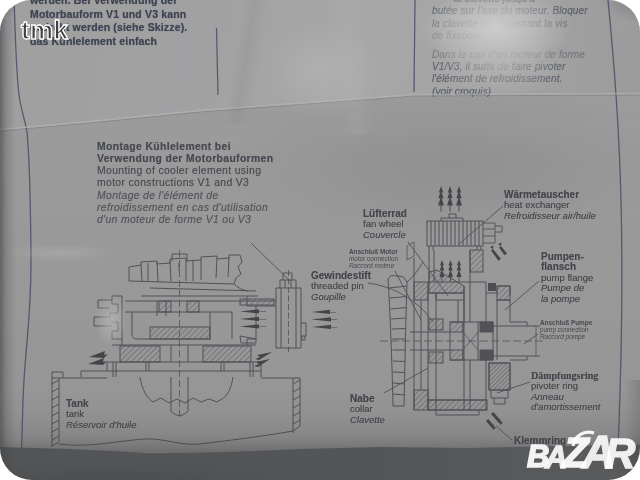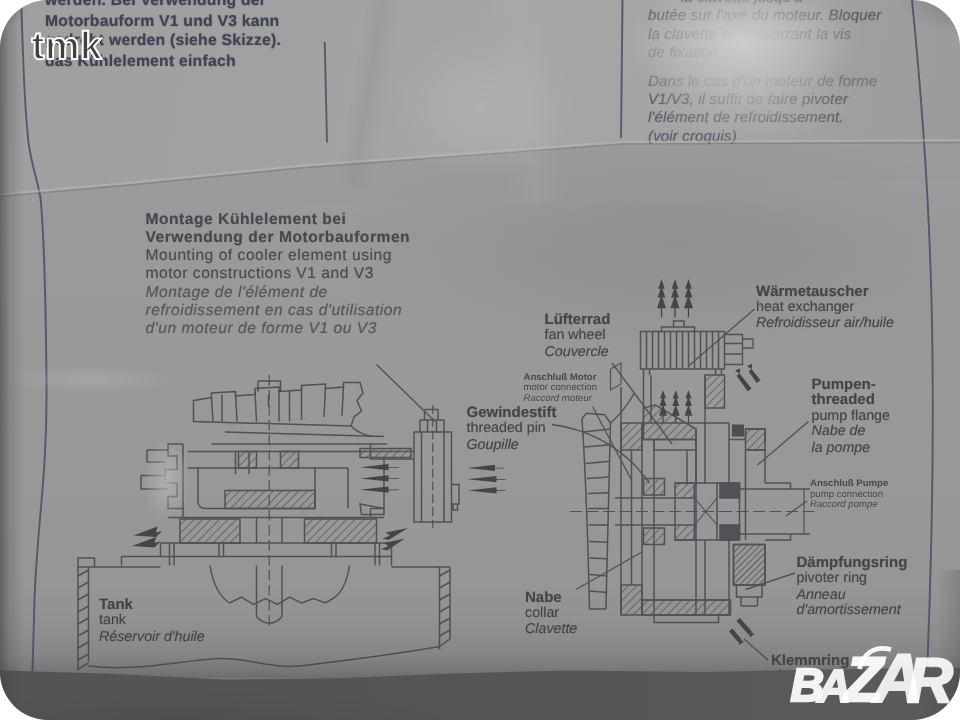--- a/index.html
+++ b/index.html
@@ -123,37 +123,37 @@
     <div>heat exchanger</div>
     <div class="i">Refroidisseur air/huile</div>
   </div>
   <div class="txt lbl" style="left:311px;top:271px;">
     <div class="b" style="font-size:10px;text-align:right;">Gewindestift</div>
     <div>threaded pin</div>
     <div class="i">Goupille</div>
   </div>
   <div class="txt lbl" style="left:541px;top:252px;line-height:10.4px;">
     <div class="b" style="font-size:10px;">Pumpen-</div>
-    <div class="b" style="font-size:10px;">threaded</div>
+    <div class="b" style="font-size:10px;">flansch</div>
     <div>pump flange</div>
-    <div class="i">Nabe de</div>
+    <div class="i">Pumpe de</div>
     <div class="i">la pompe</div>
   </div>
   <div class="txt sm" style="left:540px;top:319px;">
     <div class="b">Anschluß Pumpe</div>
     <div>pump connection</div>
     <div class="i">Raccord pompe</div>
   </div>
   <div class="txt lbl" style="left:350px;top:394px;">
     <div class="b" style="font-size:10px;">Nabe</div>
     <div>collar</div>
     <div class="i">Clavette</div>
   </div>
   <div class="txt lbl" style="left:531px;top:371px;">
-    <div class="b" style="font-size:10px;">Dämpfungsring</div>
+    <div class="b" style="font-size:10px;font-family:Liberation Serif, serif;">Dämpfungsring</div>
     <div>pivoter ring</div>
     <div class="i">Anneau</div>
     <div class="i">d'amortissement</div>
   </div>
   <div class="txt lbl" style="left:514px;top:436px;">
     <div class="b" style="font-size:10px;">Klemmring</div>
     <div>clamping ring</div>
     <div class="i">Anneau</div>
   </div>
   <div class="txt lbl" style="left:66px;top:399px;">

